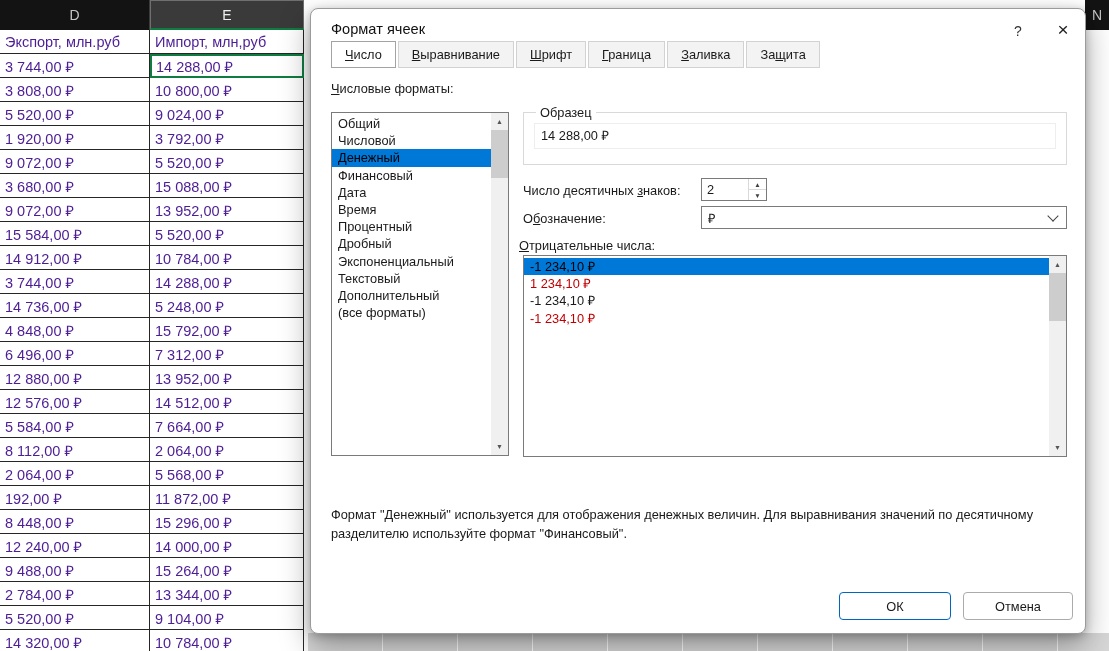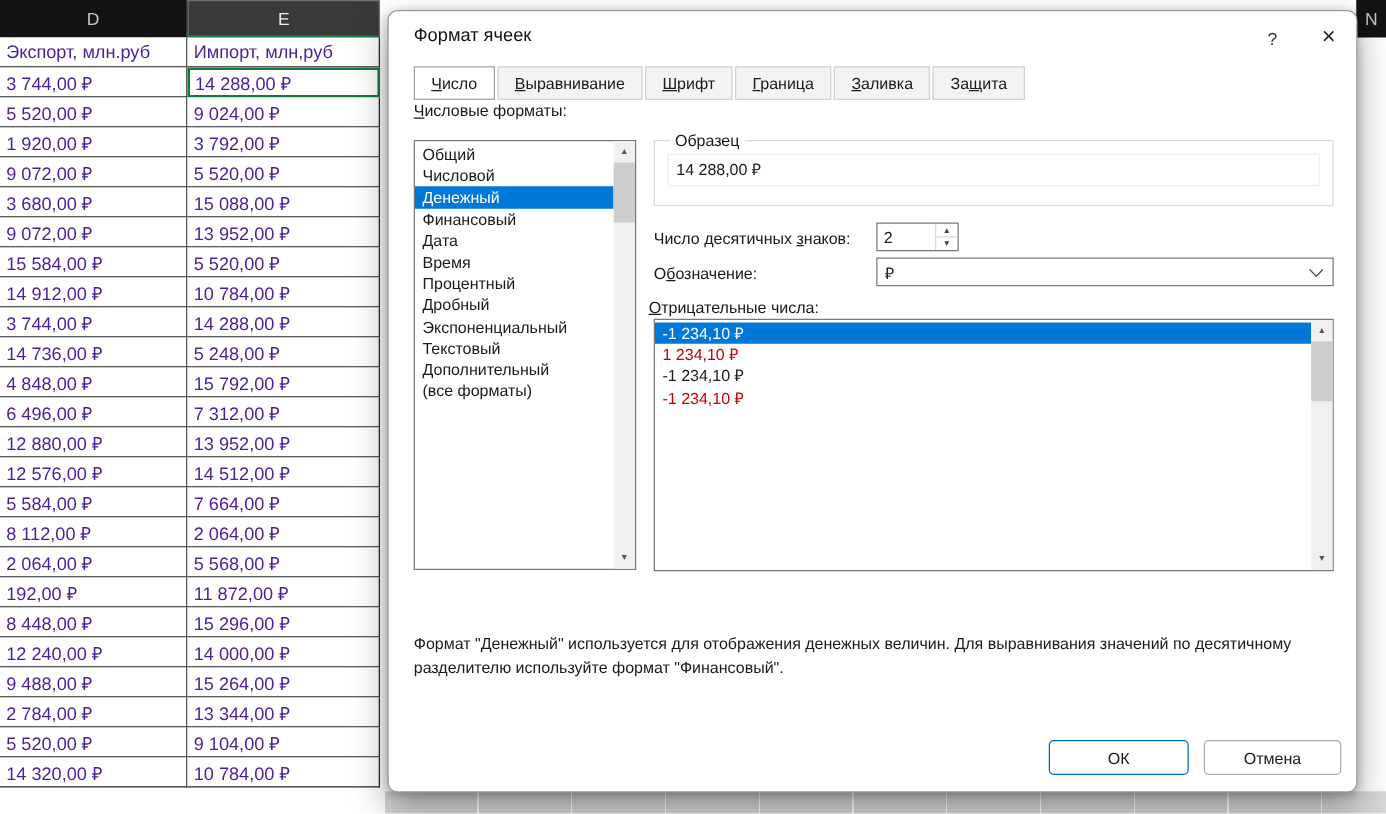--- a/index.html
+++ b/index.html
@@ -26,34 +26,34 @@
   
   .dialog{position:absolute;left:310px;top:8px;width:776px;height:626px;background:#fff;border:1px solid #9b9b9b;
           border-radius:8px;box-shadow:0 12px 30px rgba(0,0,0,.35),0 2px 8px rgba(0,0,0,.22);
           z-index:10;font-size:12.8px;color:#1a1a1a;box-sizing:border-box;}
   .dlg-title{position:absolute;left:20px;top:12px;font-size:14.6px;color:#111;}
   .dlg-help{position:absolute;left:696px;top:11px;width:22px;height:22px;display:flex;align-items:center;
             justify-content:center;font-size:14px;color:#333;cursor:default;}
   .dlg-close{position:absolute;left:736px;top:7px;width:32px;height:28px;display:flex;align-items:center;
              justify-content:center;font-size:19px;color:#222;cursor:default;}
 
-  .tabs{position:absolute;left:20px;top:44px;display:flex;gap:2px;height:27px;}
+  .tabs{position:absolute;left:20px;top:32px;display:flex;gap:2px;height:27px;}
   .tab{border:1px solid #d2d2d2;background:#f3f3f3;padding:0 13px;display:flex;align-items:center;
        font-size:12.8px;box-sizing:border-box;cursor:default;}
   .tab.active{background:#fff;border-color:#a3a3a3;}
 
   .field-label{position:absolute;font-size:12.8px;color:#1a1a1a;white-space:nowrap;}
   u{text-decoration:underline;}
 
   .listbox{position:absolute;border:1px solid #7a7a7a;background:#fff;box-sizing:border-box;display:flex;}
   .cat-list{left:20px;top:103px;width:178px;height:344px;}
   .neg-list{left:212px;top:246px;width:544px;height:202px;}
   .list-items{flex:1;overflow:hidden;padding-top:2px;}
   .list-item{height:17.2px;line-height:17.2px;padding-left:6px;font-size:12.8px;white-space:nowrap;cursor:default;}
-  .list-item.sel{background:#0078d7;color:#ffffff;}
+  .list-item.sel{background:#0078d7;color:#000000;}
   .list-item.red{color:#c00000;}
 
   .vscroll{width:17px;background:#f0f0f0;display:flex;flex-direction:column;}
   .sb-btn{height:17px;display:flex;align-items:center;justify-content:center;font-size:7px;color:#555;}
   .sb-track{flex:1;position:relative;}
   .sb-thumb{position:absolute;top:0;left:0;right:0;height:48px;background:#cdcdcd;}
 
   .sample-group{position:absolute;left:212px;top:96px;width:544px;height:60px;border:1px solid #d9d9d9;
                 box-sizing:border-box;margin:0;padding:0 10px;}
   .sample-group legend{font-size:12.8px;padding:0 4px;margin-left:2px;}
@@ -96,20 +96,24 @@
 
   <div class="rows">
     <div class="row">
       <div class="cell cell-d">Экспорт, млн.руб</div>
       <div class="cell cell-e">Импорт, млн,руб</div>
     </div>
     <div>
         <div class="row selE">
         <div class="cell cell-d">3 744,00 ₽</div>
         <div class="cell cell-e">14 288,00 ₽</div>
+      </div>
+        <div class="row">
+        <div class="cell cell-d">3 808,00 ₽</div>
+        <div class="cell cell-e">10 800,00 ₽</div>
       </div>
         <div class="row">
         <div class="cell cell-d">5 520,00 ₽</div>
         <div class="cell cell-e">9 024,00 ₽</div>
       </div>
         <div class="row">
         <div class="cell cell-d">1 920,00 ₽</div>
         <div class="cell cell-e">3 792,00 ₽</div>
       </div>
         <div class="row">

